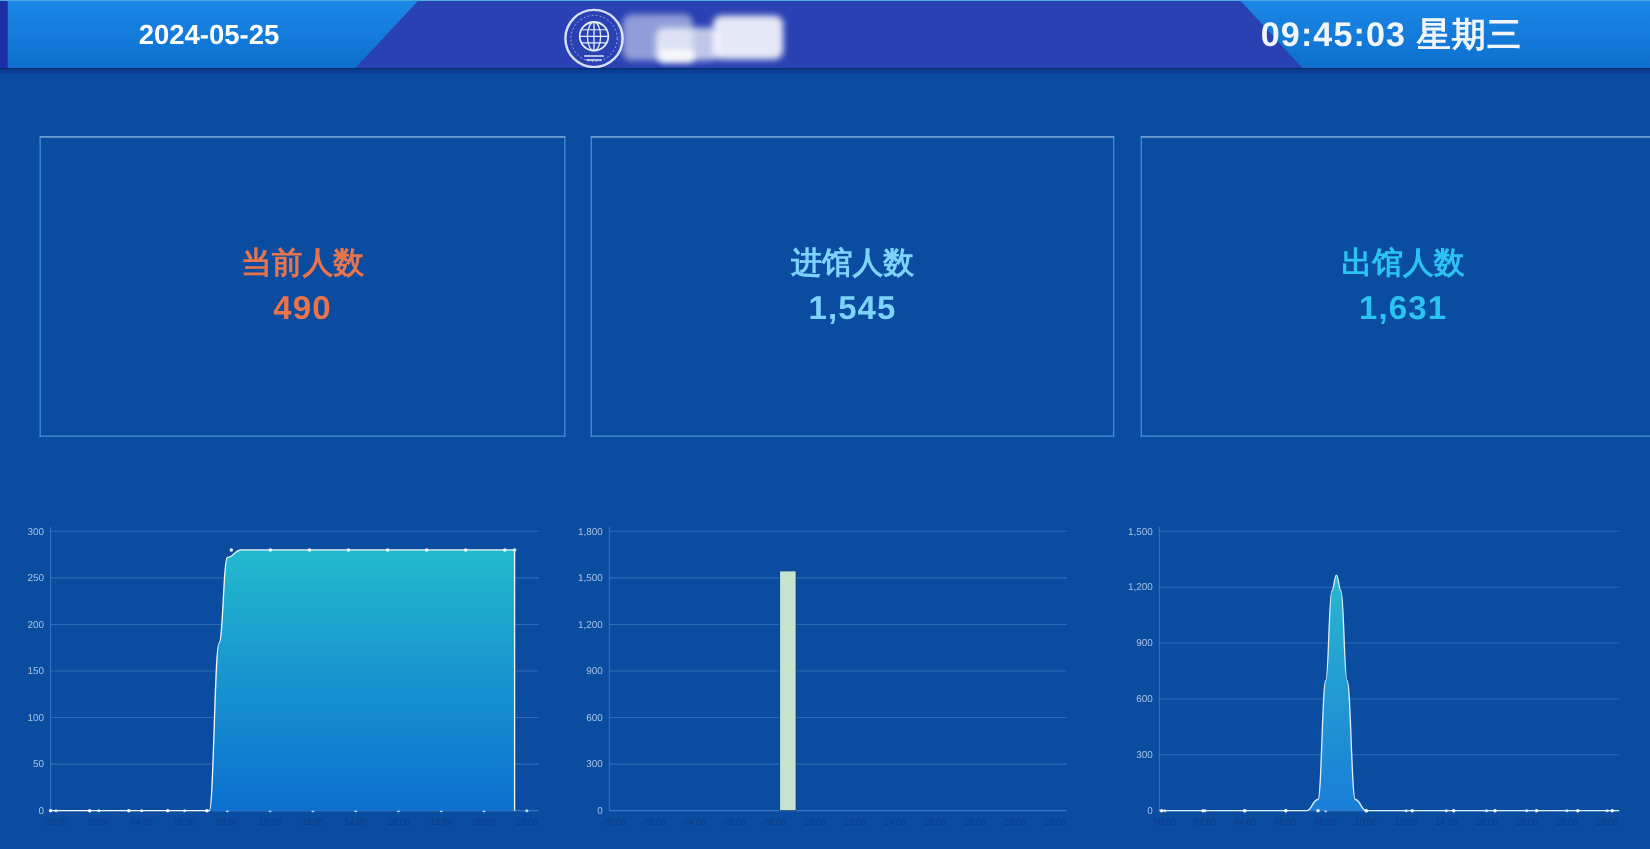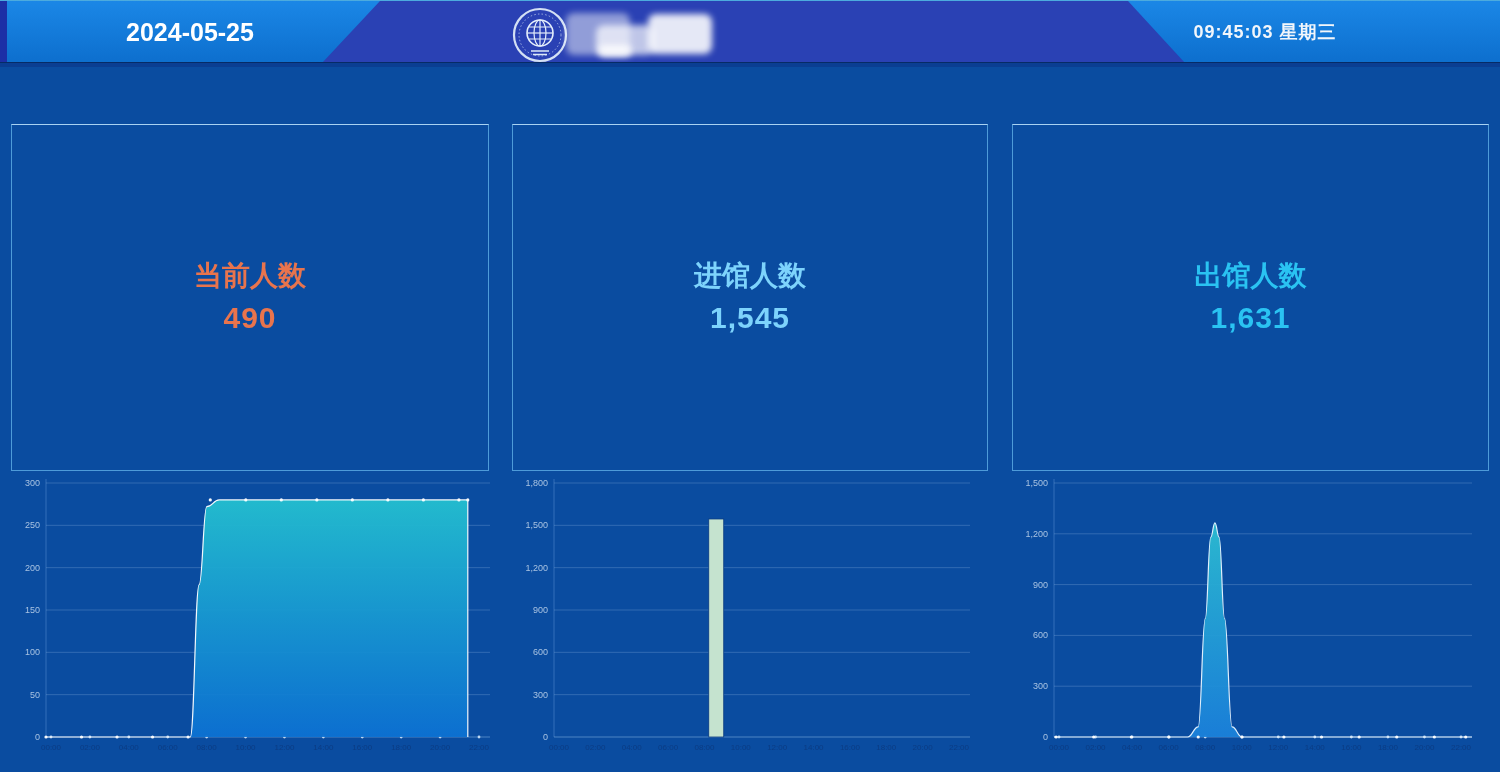--- a/index.html
+++ b/index.html
@@ -26,39 +26,39 @@
   .header-bottom-band{
     position:absolute;left:0;top:62px;width:1500px;height:5px;
     background:#0a3e92;border-top:1px solid #062b66;box-sizing:border-box;
   }
   .header-date{
     position:absolute;left:60px;top:0;width:260px;height:62px;
     line-height:62px;text-align:center;color:#ffffff;font-size:25px;font-weight:bold;
   }
   .header-time{
     position:absolute;right:75px;top:0;width:320px;height:62px;
-    line-height:62px;text-align:center;color:#f2f6fb;font-size:18px;font-weight:bold;
+    line-height:62px;text-align:center;color:#f2f6fb;font-size:31px;font-weight:bold;
     letter-spacing:1px;
   }
   .logo{position:absolute;left:511px;top:5px;}
   .page-title{
     position:absolute;left:700px;top:10px;margin:0;
     color:#ffffff;font-size:36px;font-weight:bold;letter-spacing:1px;
     white-space:nowrap;
   }
   .blur-blob{position:absolute;background:rgba(255,255,255,.88);filter:blur(3px);border-radius:8px;}
   .blob1{left:566px;top:12px;width:64px;height:42px;opacity:.55;}
   .blob2{left:596px;top:24px;width:58px;height:30px;opacity:.8;}
   .blob3{left:648px;top:13px;width:64px;height:40px;}
   .blob4{left:598px;top:44px;width:34px;height:12px;opacity:.9;}
   
   .stat-card{
-    position:absolute;top:124px;height:347px;box-sizing:border-box;
+    position:absolute;top:124px;height:273px;box-sizing:border-box;
     border:1px solid #4e9bd9;border-top-color:#a9d2f2;
-    display:flex;flex-direction:column;align-items:center;justify-content:center;
+    display:flex;flex-direction:column;align-items:center;justify-content:center;margin-left:25px;
   }
   .card-1{left:11px;width:478px;}
   .card-2{left:512px;width:476px;}
   .card-3{left:1012px;width:477px;}
   .stat-label{font-size:28px;font-weight:bold;line-height:1.3;}
   .stat-value{font-size:30px;font-weight:bold;line-height:1.3;margin-top:4px;letter-spacing:1px;}
   
   .chart-block{position:absolute;top:470px;height:296px;}
   .chart-1{left:8px;width:498px;}
   .chart-2{left:516px;width:470px;}

